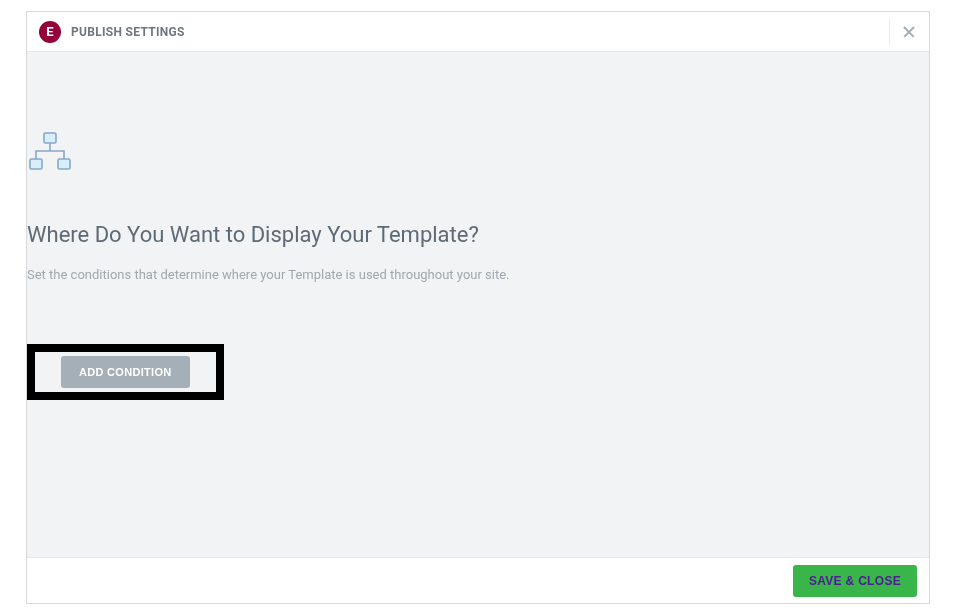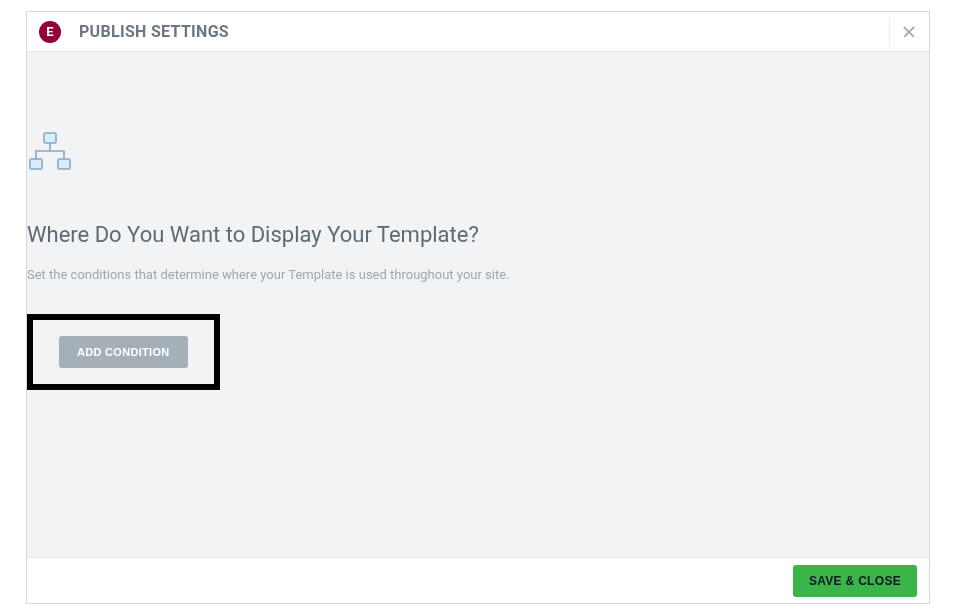--- a/index.html
+++ b/index.html
@@ -44,25 +44,24 @@
       margin-right: 10px;
       flex-shrink: 0;
     }
     .logo-e {
       color: #fff;
       font-weight: 700;
       font-size: 13px;
       line-height: 1;
     }
     .header-title {
-      font-size: 16px;
+      font-size: 12px;
       font-weight: 700;
       color: #6d7781;
       letter-spacing: 0.3px;
-      margin-left: 8px;
     }
     .header-close {
       margin-left: auto;
       width: 28px;
       height: 28px;
       display: flex;
       align-items: center;
       justify-content: center;
       cursor: pointer;
       border-left: 1px solid #ececec;
@@ -104,25 +103,25 @@
       color: #5e6a75;
       font-weight: 400;
       margin-bottom: 18px;
       text-align: center;
     }
     .sub-text {
       font-size: 13px;
       color: #a0a8af;
       text-align: center;
       line-height: 1.6;
-      margin-bottom: 28px;
+      margin-bottom: 58px;
     }
     .highlight-box {
-      border: 6px solid #000000;
-      padding: 16px 26px;
+      border: 8px solid #000000;
+      padding: 4px 26px;
       display: inline-block;
     }
     .add-condition-btn {
       background: #a4afb7;
       color: #fff;
       border: none;
       font-size: 11px;
       font-weight: 700;
       letter-spacing: 0.3px;
       padding: 10px 18px;
@@ -133,21 +132,21 @@
       height: 46px;
       background: #fff;
       border-top: 1px solid #e8e8e8;
       display: flex;
       align-items: center;
       justify-content: flex-end;
       padding: 0 12px;
     }
     .save-close-btn {
       background: #39b54a;
-      color: #0f172a;
+      color: #4c1d95;
       border: none;
       font-size: 12px;
       font-weight: 700;
       letter-spacing: 0.3px;
       padding: 9px 16px;
       border-radius: 3px;
       cursor: pointer;
     }
   </style>
 </head>

